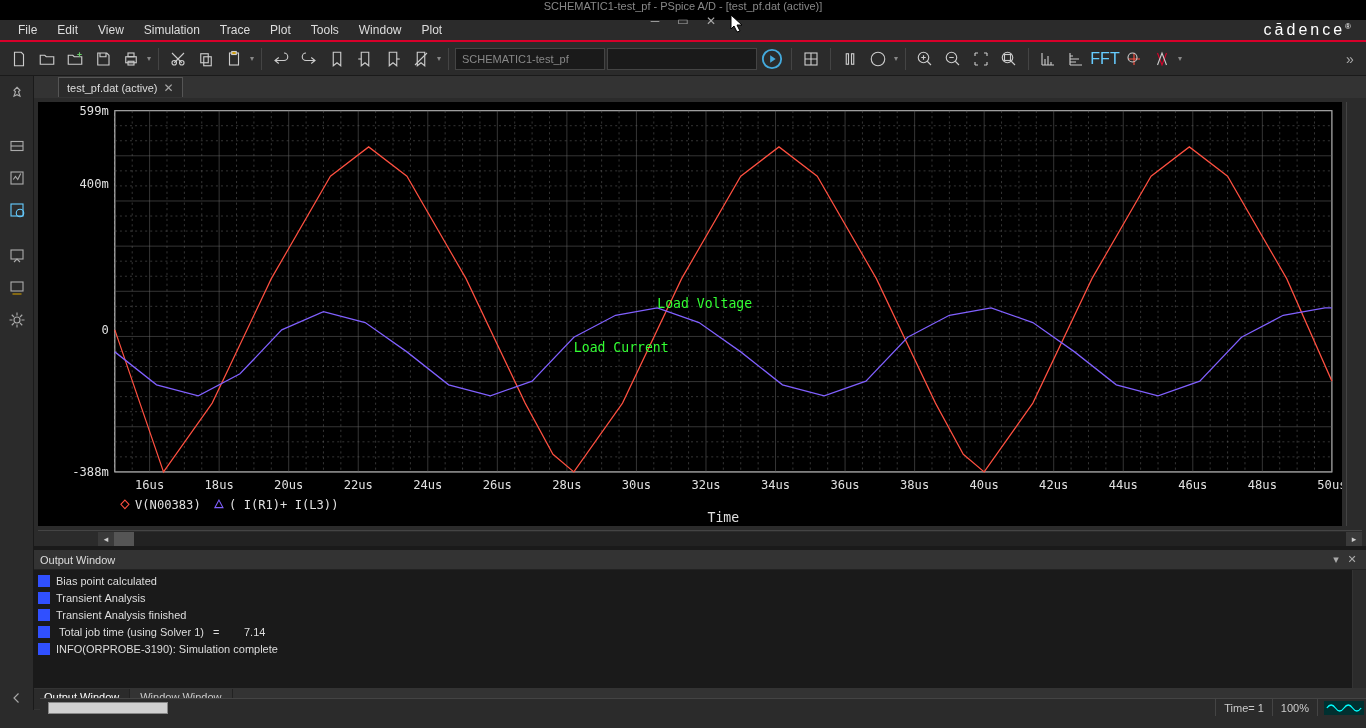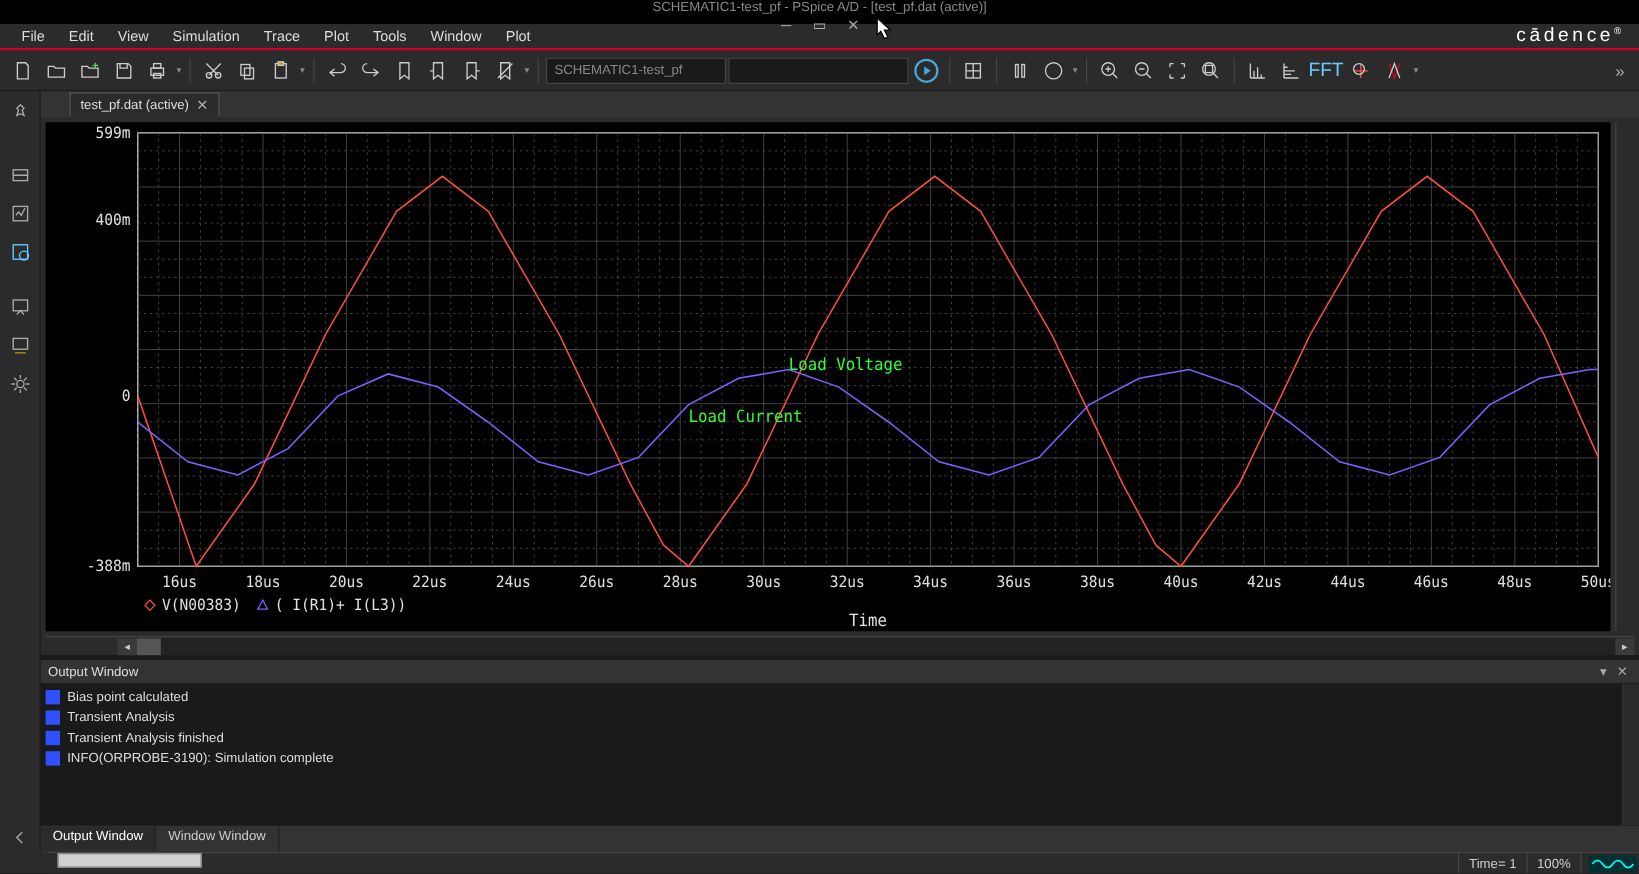--- a/index.html
+++ b/index.html
@@ -115,22 +115,22 @@
 .outline { display:flex; align-items:center; height:17px; font-size:11px; color:#ddd; padding-left:4px;}
 .outline .sq { width:12px; height:12px; background:#3050ff; margin-right:6px; }
 .outbody .oscroll { position:absolute; right:0; top:0; bottom:0; width:14px; background:#2b2b2b; border-left:1px solid #333;}
 
 .outtabs { height:22px; background:#333; display:flex; align-items:center; }
 .outtab { height:20px; padding:2px 10px; font-size:11px; color:#ccc; border-right:1px solid #222;}
 .outtab.active { background:#2b2b2b; color:#fff; }
 
 .statusbar {
   height:18px; background:#2b2b2b; border-top:1px solid #444;
-  display:flex; align-items:flex-start; font-size:11px; color:#ccc;
-  position:absolute; bottom:0; left:0; right:0;margin-left:40px;
+  display:flex; align-items:center; font-size:11px; color:#ccc;
+  position:absolute; bottom:12px; left:0; right:0;margin-left:40px;
 }
 .statusbar .seg { padding:0 8px; border-left:1px solid #444; height:100%; display:flex; align-items:center;}
 .statusbar .spacer { flex:1; }
 .statusbar .pbar { width:120px; height:12px; background:#d0d0d0; margin-left:8px; border:1px solid #888;}
 .statusbar .wave { width:40px; height:14px; background:#003030; margin-left:4px; display:flex;align-items:center;justify-content:center;}
 .statusbar .wave svg { width:36px; height:12px; }
 
 .cursor-arrow {
   position:absolute; width:14px; height:20px; pointer-events:none; z-index:999;
 }
@@ -548,20 +548,21 @@
       <span>Output Window</span>
       <span class="spacer"></span>
       <span class="hbtn">▾</span>
       <span class="hbtn">✕</span>
     </div>
     <div class="outbody">
       <div id="outlines">
           <div class="outline"><span class="sq"></span>Bias&nbsp;point&nbsp;calculated</div>
           <div class="outline"><span class="sq"></span>Transient&nbsp;Analysis</div>
           <div class="outline"><span class="sq"></span>Transient&nbsp;Analysis&nbsp;finished</div>
+          <div class="outline"><span class="sq"></span>&nbsp;Total&nbsp;job&nbsp;time&nbsp;(using&nbsp;Solver&nbsp;1)&nbsp;&nbsp;&nbsp;=&nbsp;&nbsp;&nbsp;&nbsp;&nbsp;&nbsp;&nbsp;&nbsp;7.14</div>
           <div class="outline"><span class="sq"></span>INFO(ORPROBE-3190):&nbsp;Simulation&nbsp;complete</div>
         </div>
       <div class="oscroll"></div>
     </div>
     <div class="outtabs">
       <div class="outtab active">Output Window</div>
       <div class="outtab">Window Window</div>
     </div>
   </div>
 </div>

